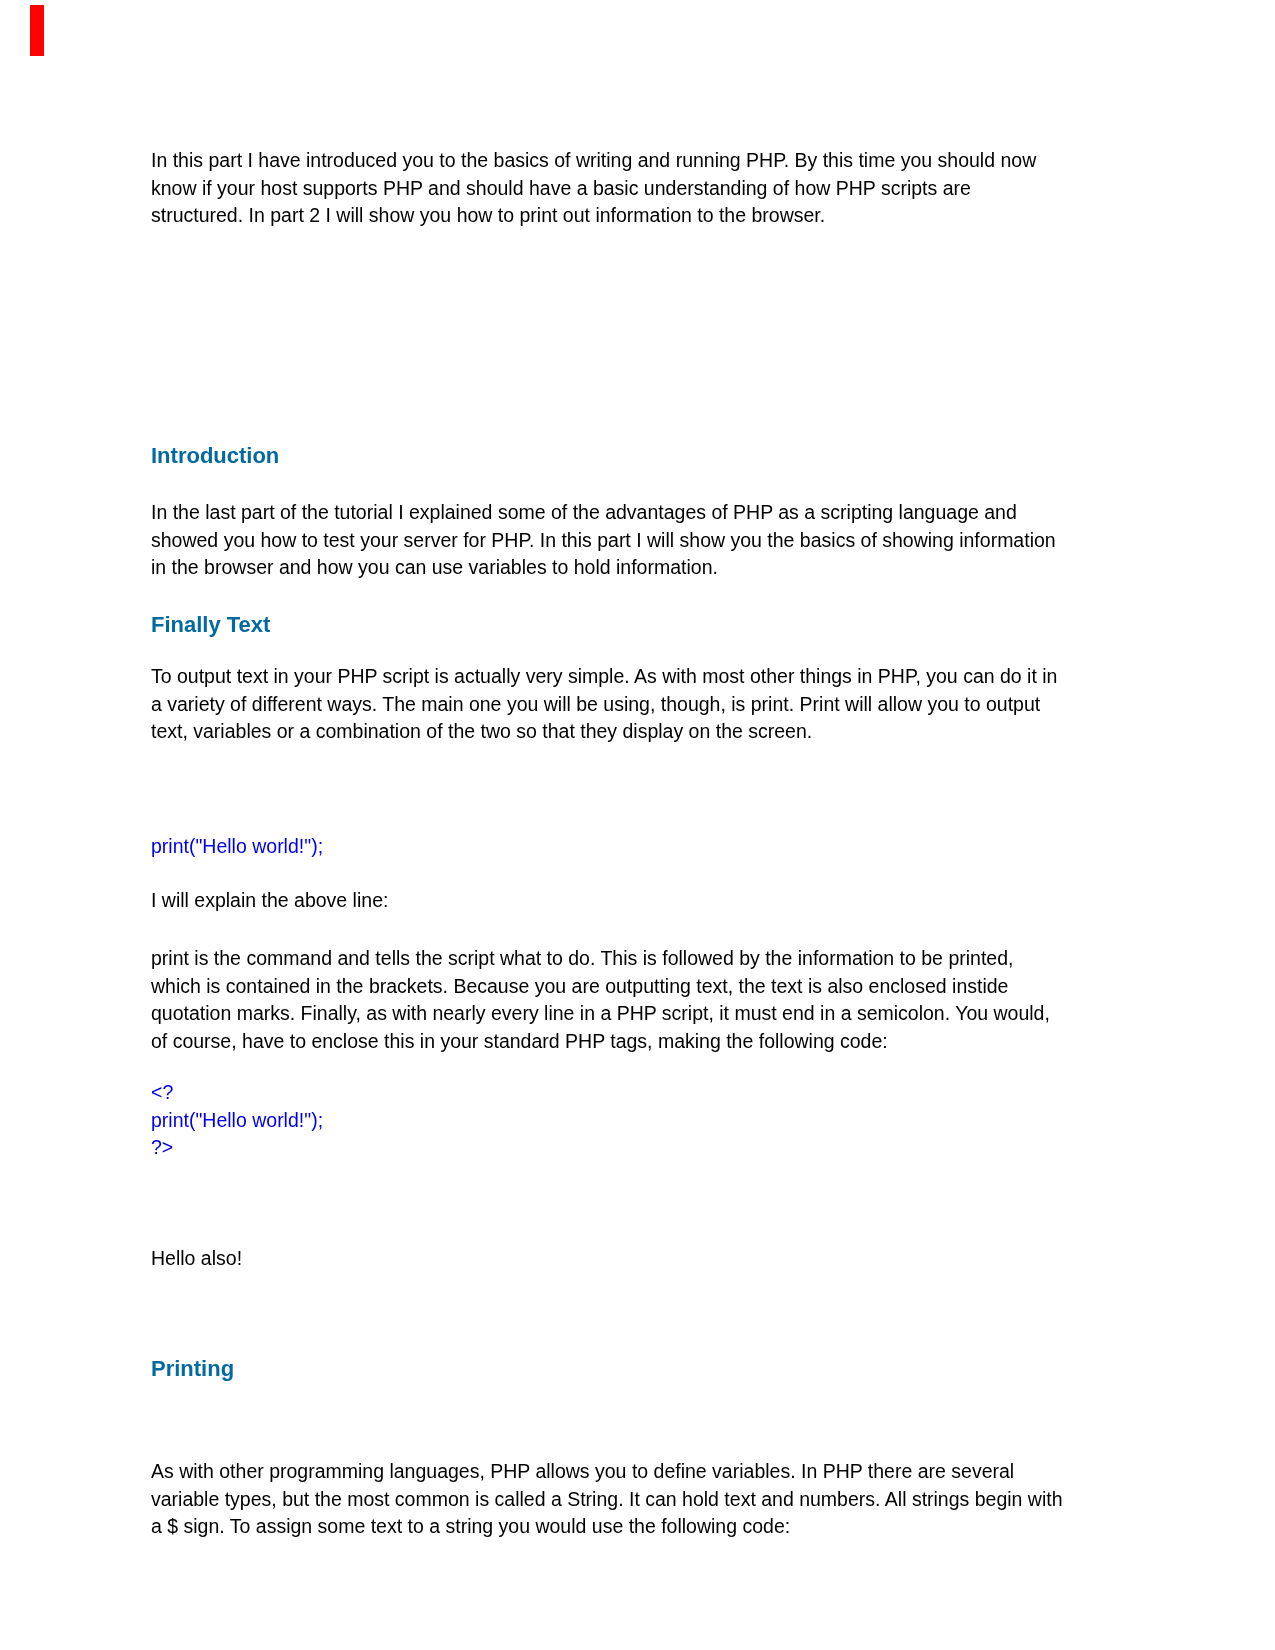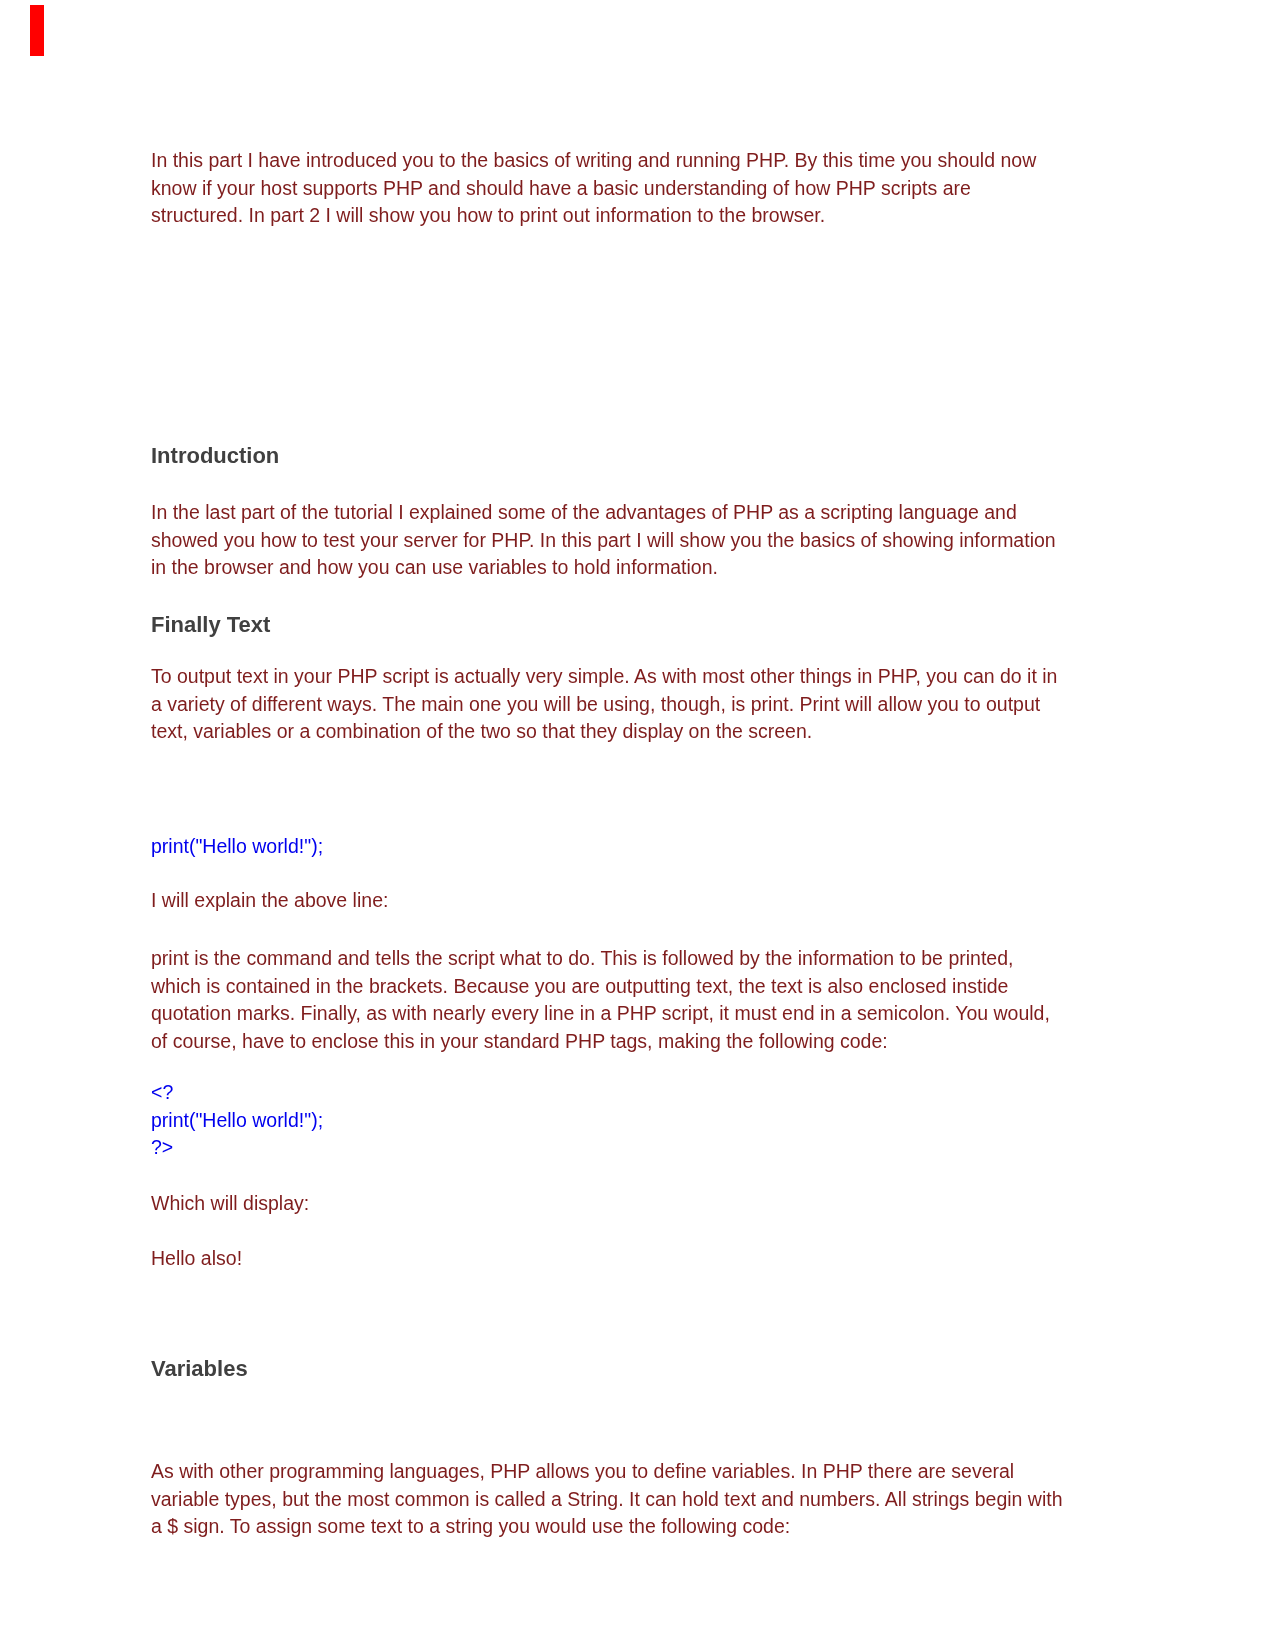--- a/index.html
+++ b/index.html
@@ -18,30 +18,30 @@
     position: absolute;
     left: 30px; top: 5px;
     width: 14px; height: 51px;
     background: #ff0000;
   }
   .blk {
     position: absolute;
     left: 151px;
     width: 1010px;
     margin: 0;
-    color: #7f1d1d;
+    color: #000000;
     font-size: 19.5px;
     line-height: 27.5px;
     white-space: pre-line; 
   }
   .heading {
     font-size: 22px;
     line-height: 26px;
     font-weight: 700;
-    color: #404040;
+    color: #0369a1;
   }
   .code {
     color: #0000ee;
   }
 </style>
 </head>
 <body>
 
 <div class="page">
 
@@ -70,24 +70,23 @@
 which is contained in the brackets. Because you are outputting text, the text is also enclosed instide
 quotation marks. Finally, as with nearly every line in a PHP script, it must end in a semicolon. You would,
 of course, have to enclose this in your standard PHP tags, making the following code:</p>
 
   <p class="blk" style="top:887px">I will explain the above line:</p>
 
   <p class="blk code" style="top:1079px">&lt;?
 print("Hello world!");
 ?&gt;</p>
 
-  <p class="blk" style="top:1190px">Which will display:</p>
 
   <p class="blk" style="top:1245px">Hello also!</p>
 
 
-  <h2 class="blk heading" style="top:1356px">Variables</h2>
+  <h2 class="blk heading" style="top:1356px">Printing</h2>
 
   <p class="blk" style="top:1458px">As with other programming languages, PHP allows you to define variables. In PHP there are several
 variable types, but the most common is called a String. It can hold text and numbers. All strings begin with
 a $ sign. To assign some text to a string you would use the following code:</p>
 
 </div>
 
 </body></html>

